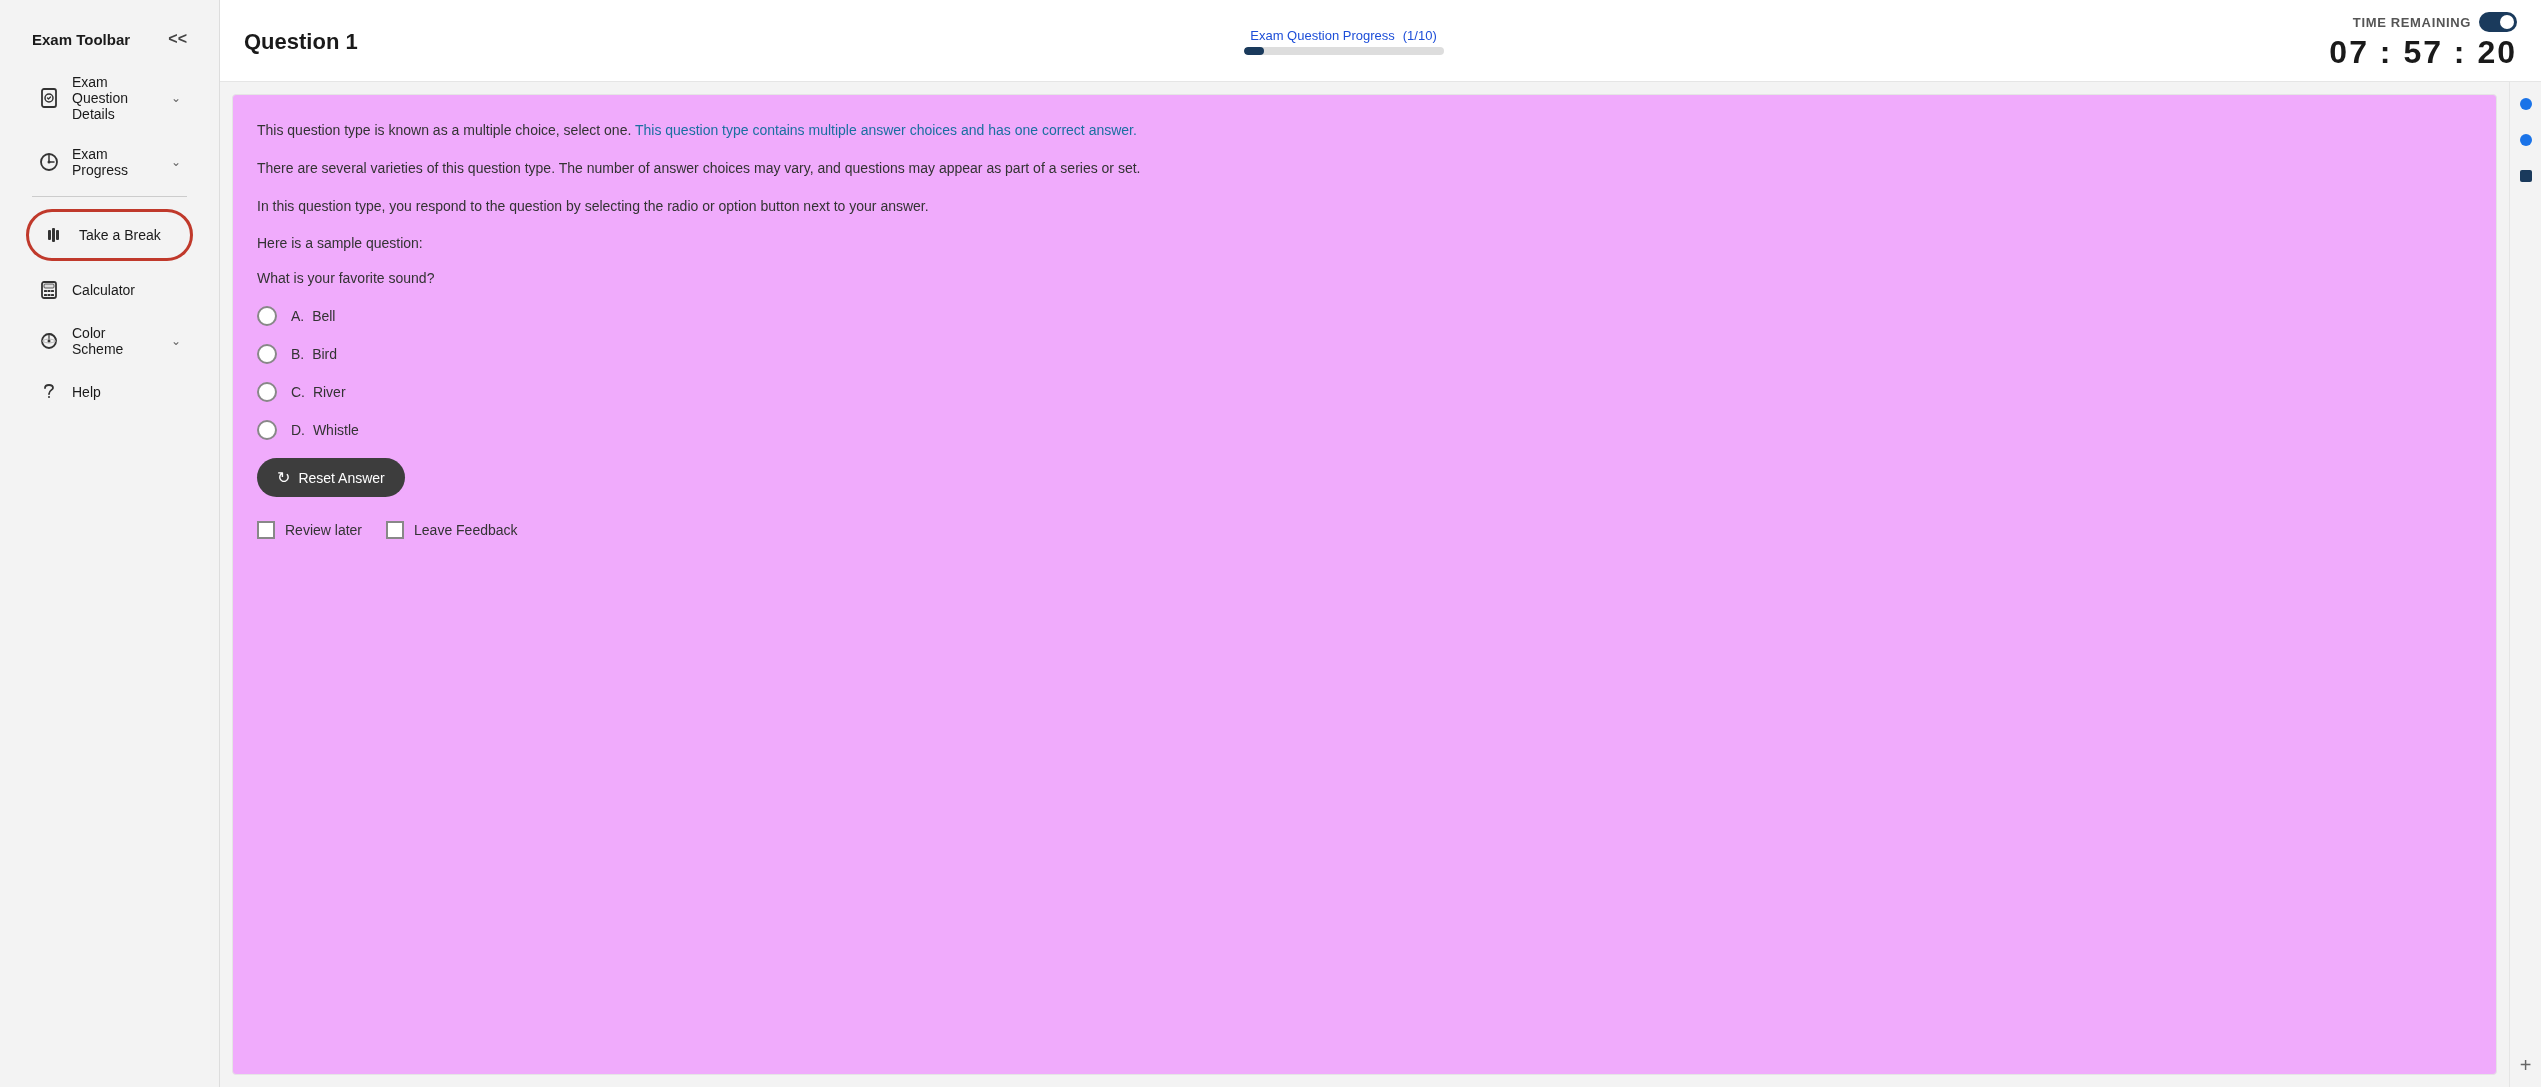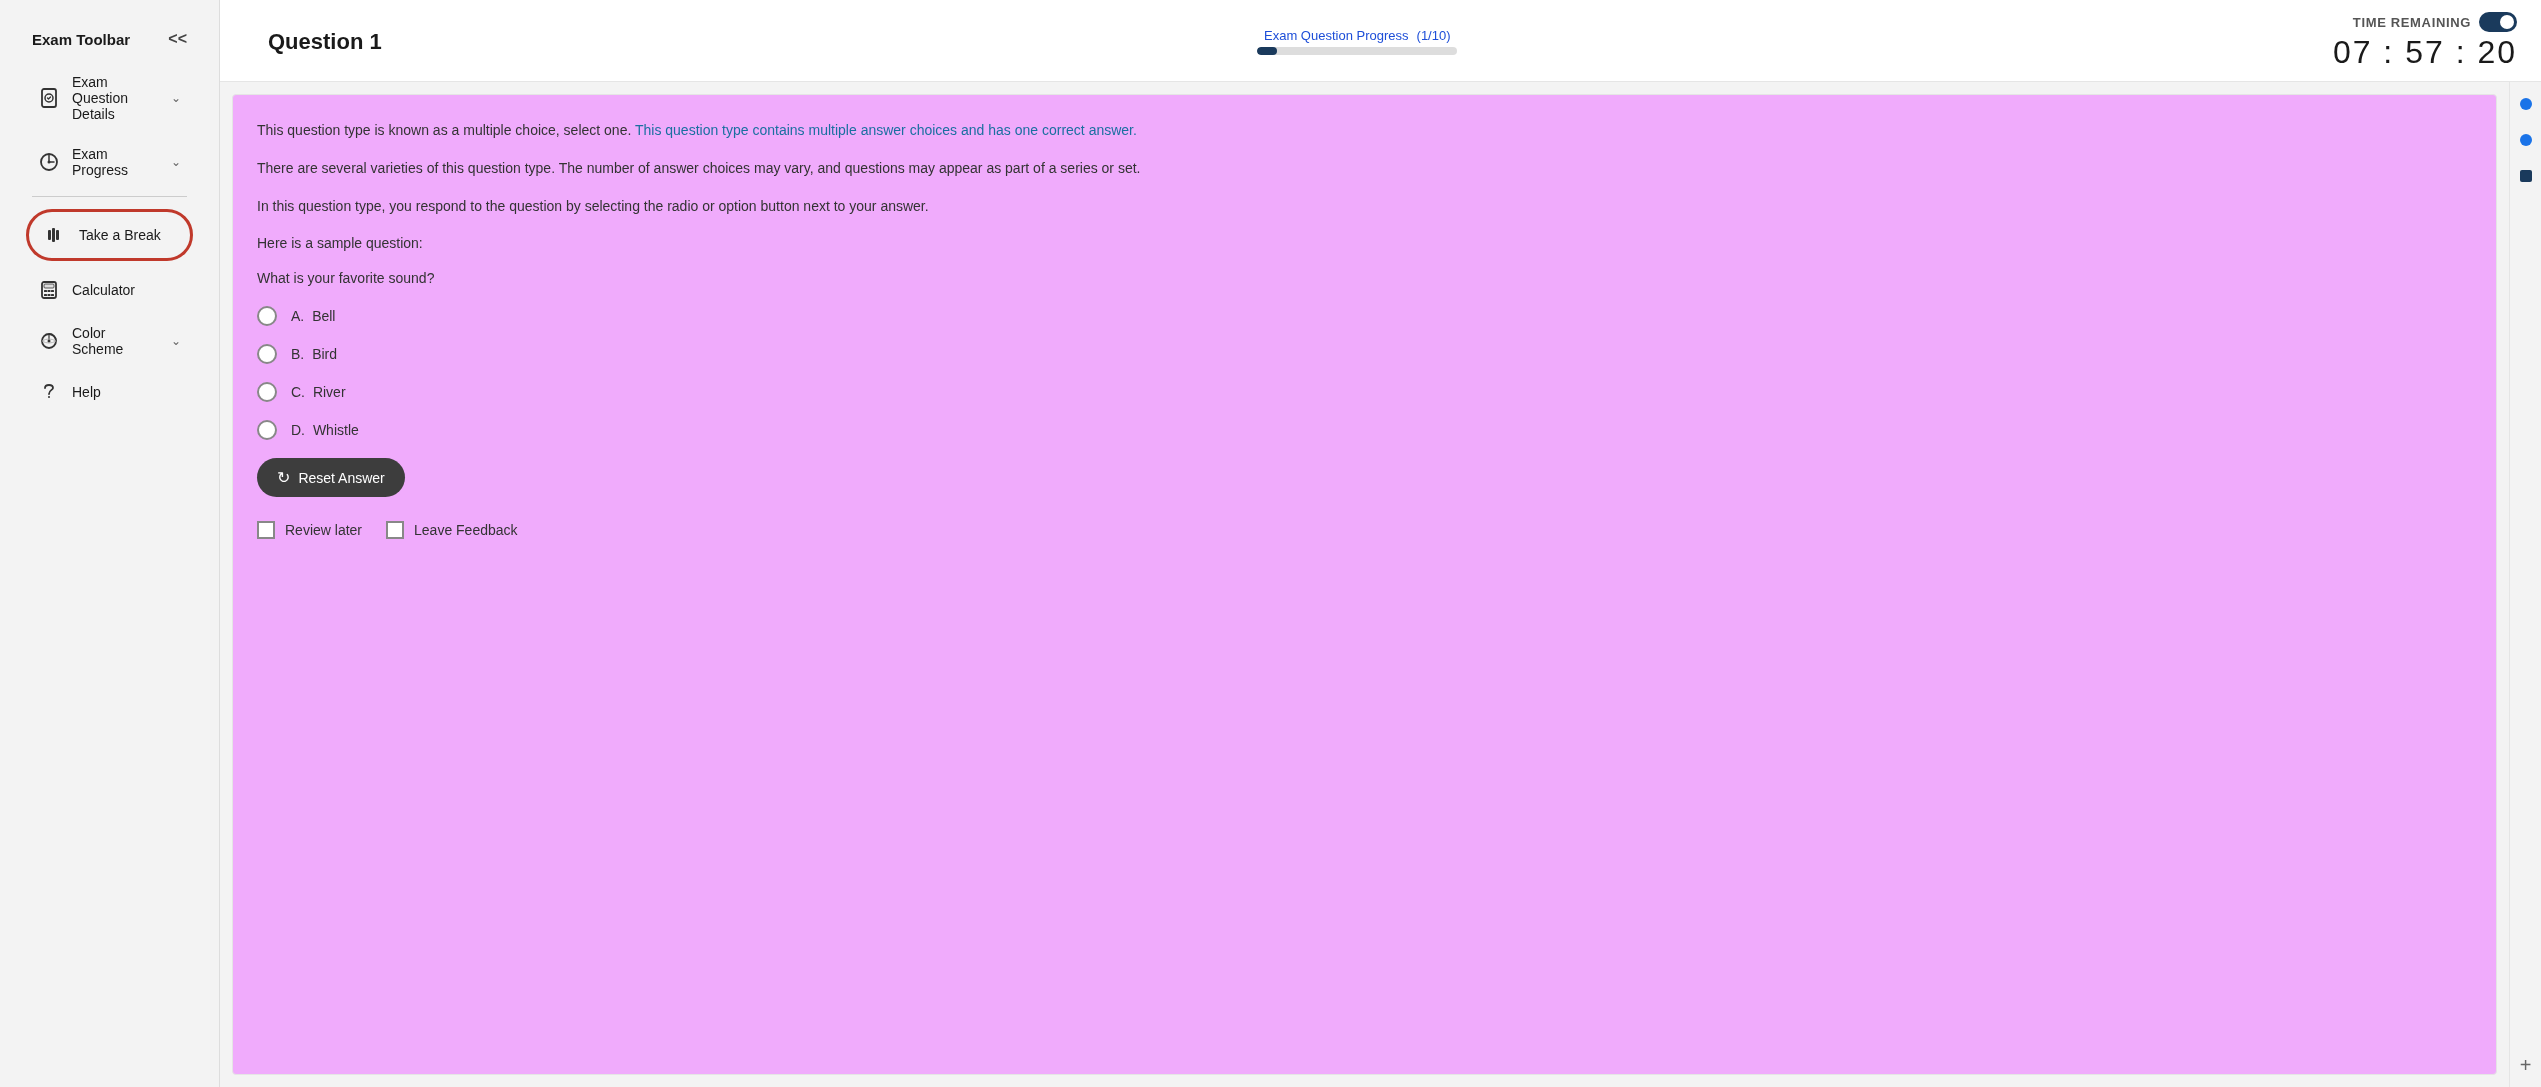--- a/index.html
+++ b/index.html
@@ -114,21 +114,20 @@
       justify-content: space-between;
       padding: 12px 24px 10px 24px;
       background: #fff;
       border-bottom: 1px solid #e5e5e5;
     }
 
     .question-title {
       font-size: 22px;
       font-weight: 700;
       color: #1a1a1a;
-      margin-left: 24px;
     }
 
     .progress-section {
       display: flex;
       flex-direction: column;
       align-items: center;
       gap: 4px;
     }
 
     .progress-label {
@@ -190,21 +189,21 @@
       right: 3px;
       top: 3px;
       width: 14px;
       height: 14px;
       background: #fff;
       border-radius: 50%;
     }
 
     .timer-value {
       font-size: 32px;
-      font-weight: 400;
+      font-weight: 700;
       color: #1a1a1a;
       letter-spacing: 2px;
     }
 
     
     .right-sidebar {
       width: 32px;
       min-width: 32px;
       background: #f3f3f3;
       border-left: 1px solid #e5e5e5;

